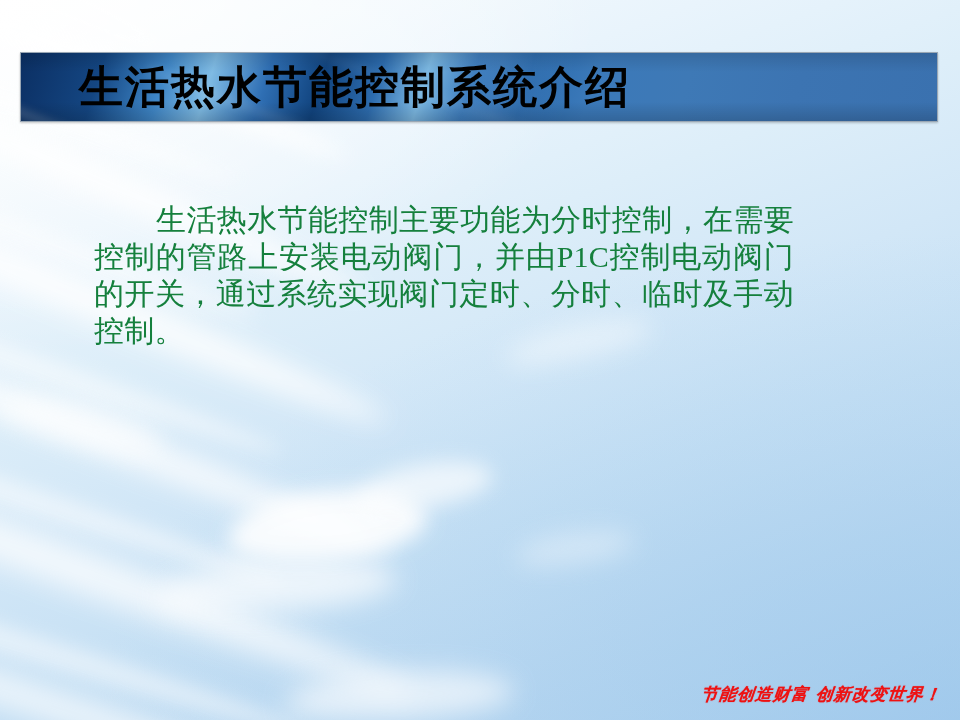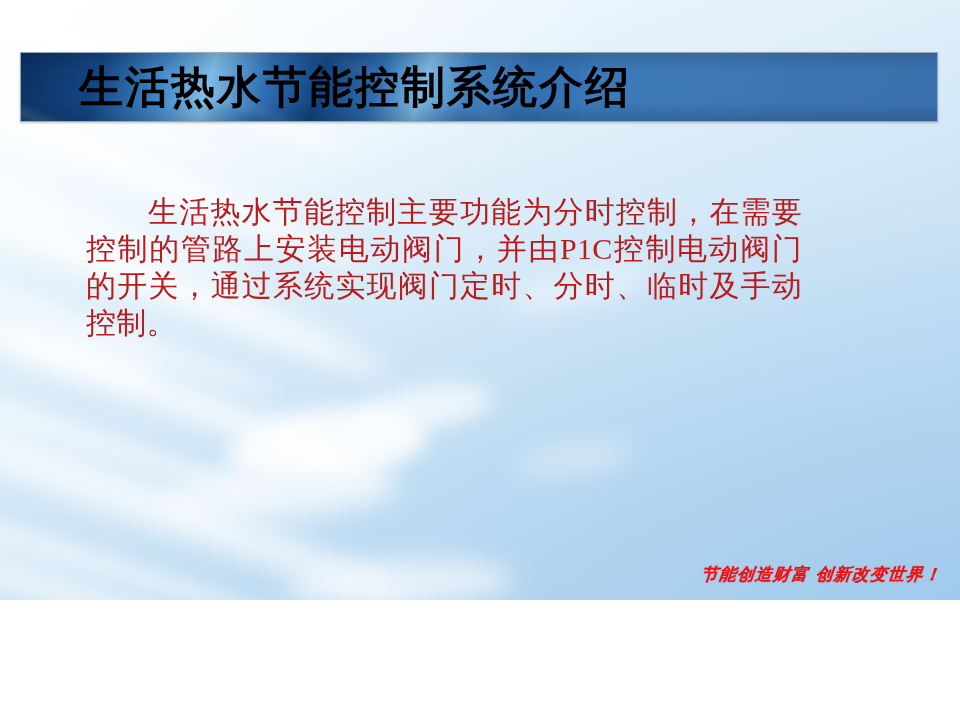--- a/index.html
+++ b/index.html
@@ -10,21 +10,21 @@
     width: 960px;
     height: 720px;
     overflow: hidden;
     font-family: "Liberation Serif", "DejaVu Serif", serif;
   }
 
   
   .slide {
     position: relative;
     width: 960px;
-    height: 600px;
+    height: 720px;
     overflow: hidden;
     background: #e8f3fb;
   }
 
   
   .sky-base {
     position: absolute;
     inset: 0;
     background:
       linear-gradient(160deg,
@@ -161,25 +161,25 @@
   }
 
   
   .body-block {
     position: absolute;
     left: 86px;
     top: 193px;
     width: 716px;
   }
   .body-text {
-    margin: 0;
+    margin: 8px;
     font-family: "Liberation Serif", "DejaVu Serif", serif;
     font-size: 30px;
     line-height: 37px;
-    color: #b91c1c;
+    color: #15803d;
     text-indent: 62px;
     text-align: justify;
     text-justify: inter-character;
     letter-spacing: 0.2px;
   }
 
   
   .slogan {
     position: absolute;
     right: 18px;

